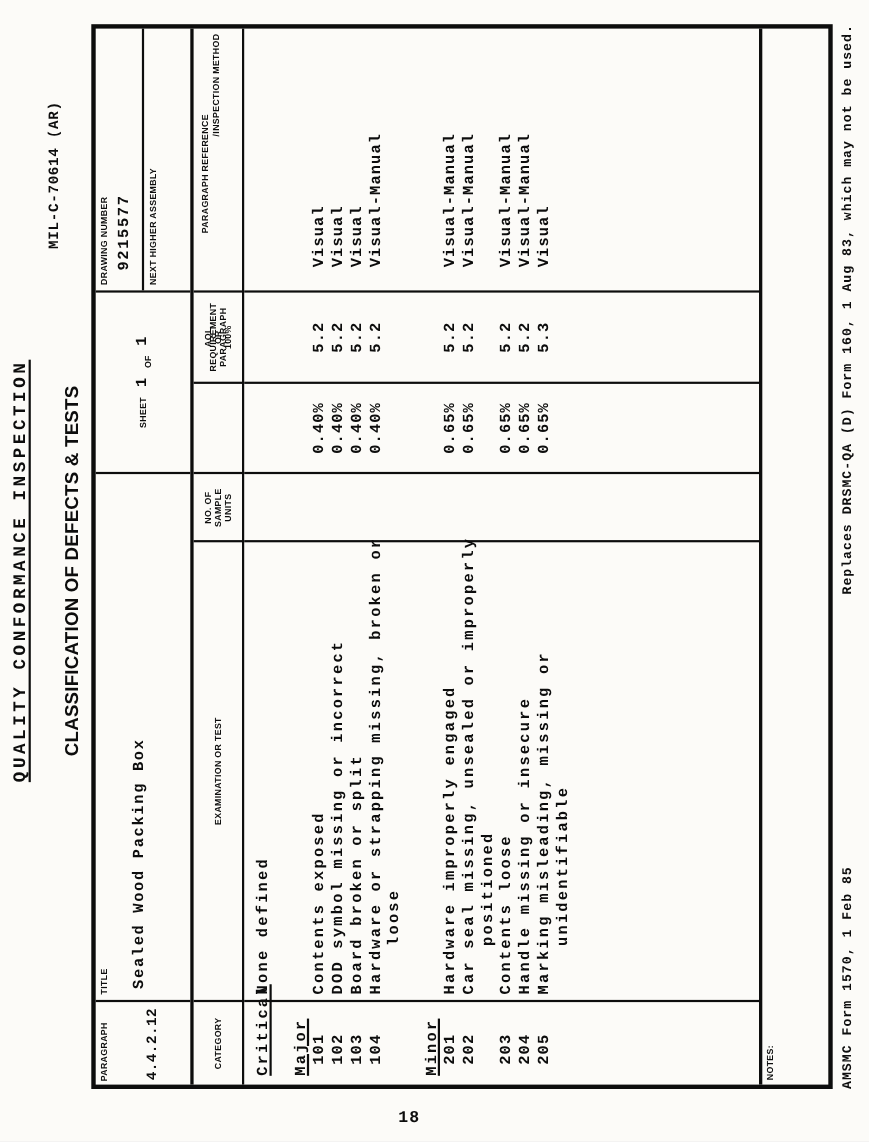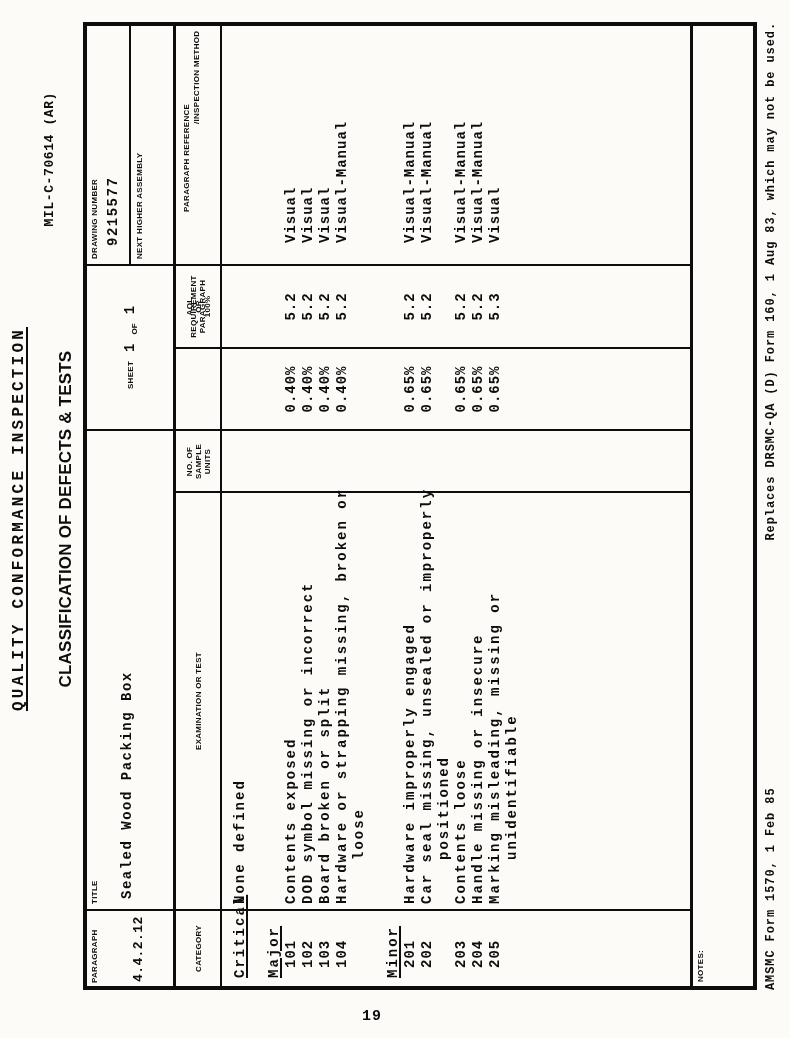--- a/index.html
+++ b/index.html
@@ -290,14 +290,14 @@
         <div class="notes-label tiny-label">NOTES:</div>
       </div>
     </div>
 
     <div class="form-footer">
       <span>AMSMC Form 1570, 1 Feb 85</span>
       <span>Replaces DRSMC-QA (D) Form 160, 1 Aug 83, which may not be used.</span>
     </div>
   </div>
 
-  <div class="page-number">19</div>
+  <div class="page-number">18</div>
 </div>
 
 </body></html>

